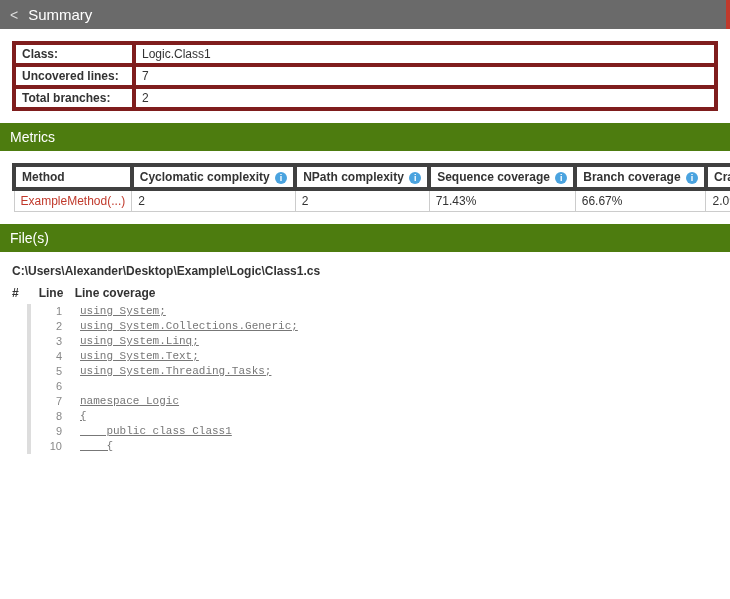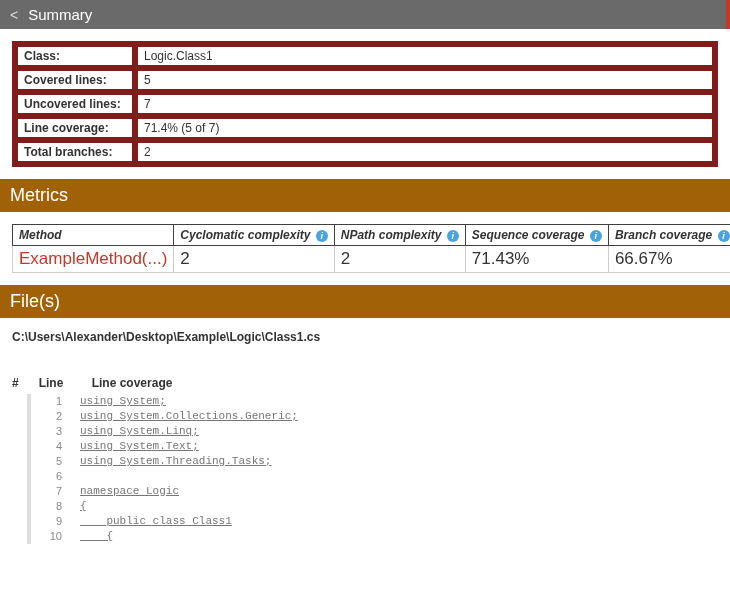--- a/index.html
+++ b/index.html
@@ -3,34 +3,34 @@
 <meta charset="utf-8">
 <style>
   * { box-sizing: border-box; margin: 0; padding: 0; }
   body { font-family: Arial, Helvetica, sans-serif; font-size: 12px; color: #333; width: 730px; background: #fff; }
   .header { background: #6a6a6a; color: #fff; padding: 6px 10px; display: flex; align-items: center; position: relative; }
   .header .back { font-size: 14px; margin-right: 10px; color: #ddd; }
   .header .title { font-size: 15px; }
   .red-edge { position: absolute; right: 0; top: 0; bottom: 0; width: 4px; background: #c0392b; }
   .content-pad { padding: 12px 12px 6px 12px; }
   table.summary { border-collapse: collapse; width: 100%; }
-  table.summary td { border: 6px solid #7f1d1d; padding: 2px 6px; font-size: 12px; }
+  table.summary td { border: 4px solid #7f1d1d; padding: 2px 6px; font-size: 12px; }
   table.summary td.label { width: 120px; font-weight: bold; background: #fff; }
   .filelink { color: #c0392b; }
-  .section-header { background: #a16207; color: #fff; padding: 6px 10px; font-size: 18px; margin-top: 6px; }
+  .section-header { background: #4d7c0f; color: #fff; padding: 6px 10px; font-size: 14px; margin-top: 6px; }
   table.metrics { border-collapse: collapse; width: 100%; }
-  table.metrics th { text-align: left; border: 1px solid #404040; padding: 3px 6px; font-weight: bold; background: #fff; font-size: 12px; white-space: nowrap; font-style: italic; }
-  table.metrics td { border: 1px solid #ccc; padding: 3px 6px; font-size: 17px; }
+  table.metrics th { text-align: left; border: 4px solid #404040; padding: 3px 6px; font-weight: bold; background: #fff; font-size: 12px; white-space: nowrap; }
+  table.metrics td { border: 1px solid #ccc; padding: 3px 6px; font-size: 12px; }
   .info-icon { display: inline-block; width: 12px; height: 12px; border-radius: 50%; background: #4aa3df; color: #fff; font-size: 9px; line-height: 12px; text-align: center; font-weight: bold; vertical-align: middle; margin-left: 2px; }
   .methodlink { color: #c0392b; }
   .file-title { font-weight: bold; padding: 12px 12px 8px 12px; font-size: 12px; }
   .code-head { padding: 0 12px 4px 12px; }
   .code-head .hash { display:inline-block; width:14px; font-weight:bold; }
-  .code-head .line { display:inline-block; width:34px; text-align:right; font-weight:bold; margin-right:25px; }
-  .code-head .cov { display:inline-block; font-weight:bold;margin-top:24px; }
+  .code-head .line { display:inline-block; width:34px; text-align:right; font-weight:bold; margin-right:8px; }
+  .code-head .cov { display:inline-block; font-weight:bold; }
   .code-block { padding: 0 12px 12px 12px; font-family: "Courier New", monospace; font-size: 11px; color: #777; }
   .code-row { display: flex; align-items: stretch; line-height: 15px; }
   .col-hits { width: 14px; text-align: right; color: #333; font-family: Arial; font-size:11px; padding-right:2px; }
   .col-bar { width: 4px; margin: 0 1px; }
   .col-branch { width: 4px; margin: 0 1px; }
   .col-lineno { width: 30px; text-align: right; color: #888; padding-right: 6px; font-family: Arial; font-size:11px; }
   .col-branchglyph { width: 10px; color:#333; font-size:10px; }
   .col-code { flex: 1; white-space: pre; padding-left: 2px; text-decoration: underline; }
   .bar-gray { background: #ddd; }
 </style>
@@ -44,30 +44,22 @@
 </div>
 
 <div class="content-pad">
   <table class="summary">
     <tbody id="summary-body">
         <tr>
           <td class="label">Class:</td>
           <td>Logic.Class1</td>
         </tr>
         <tr>
-          <td class="label">Covered lines:</td>
-          <td>5</td>
-        </tr>
-        <tr>
           <td class="label">Uncovered lines:</td>
           <td>7</td>
-        </tr>
-        <tr>
-          <td class="label">Line coverage:</td>
-          <td>71.4% (5 of 7)</td>
         </tr>
         <tr>
           <td class="label">Total branches:</td>
           <td>2</td>
         </tr>
       </tbody>
   </table>
 </div>
 
 <div class="section-header">Metrics</div>

